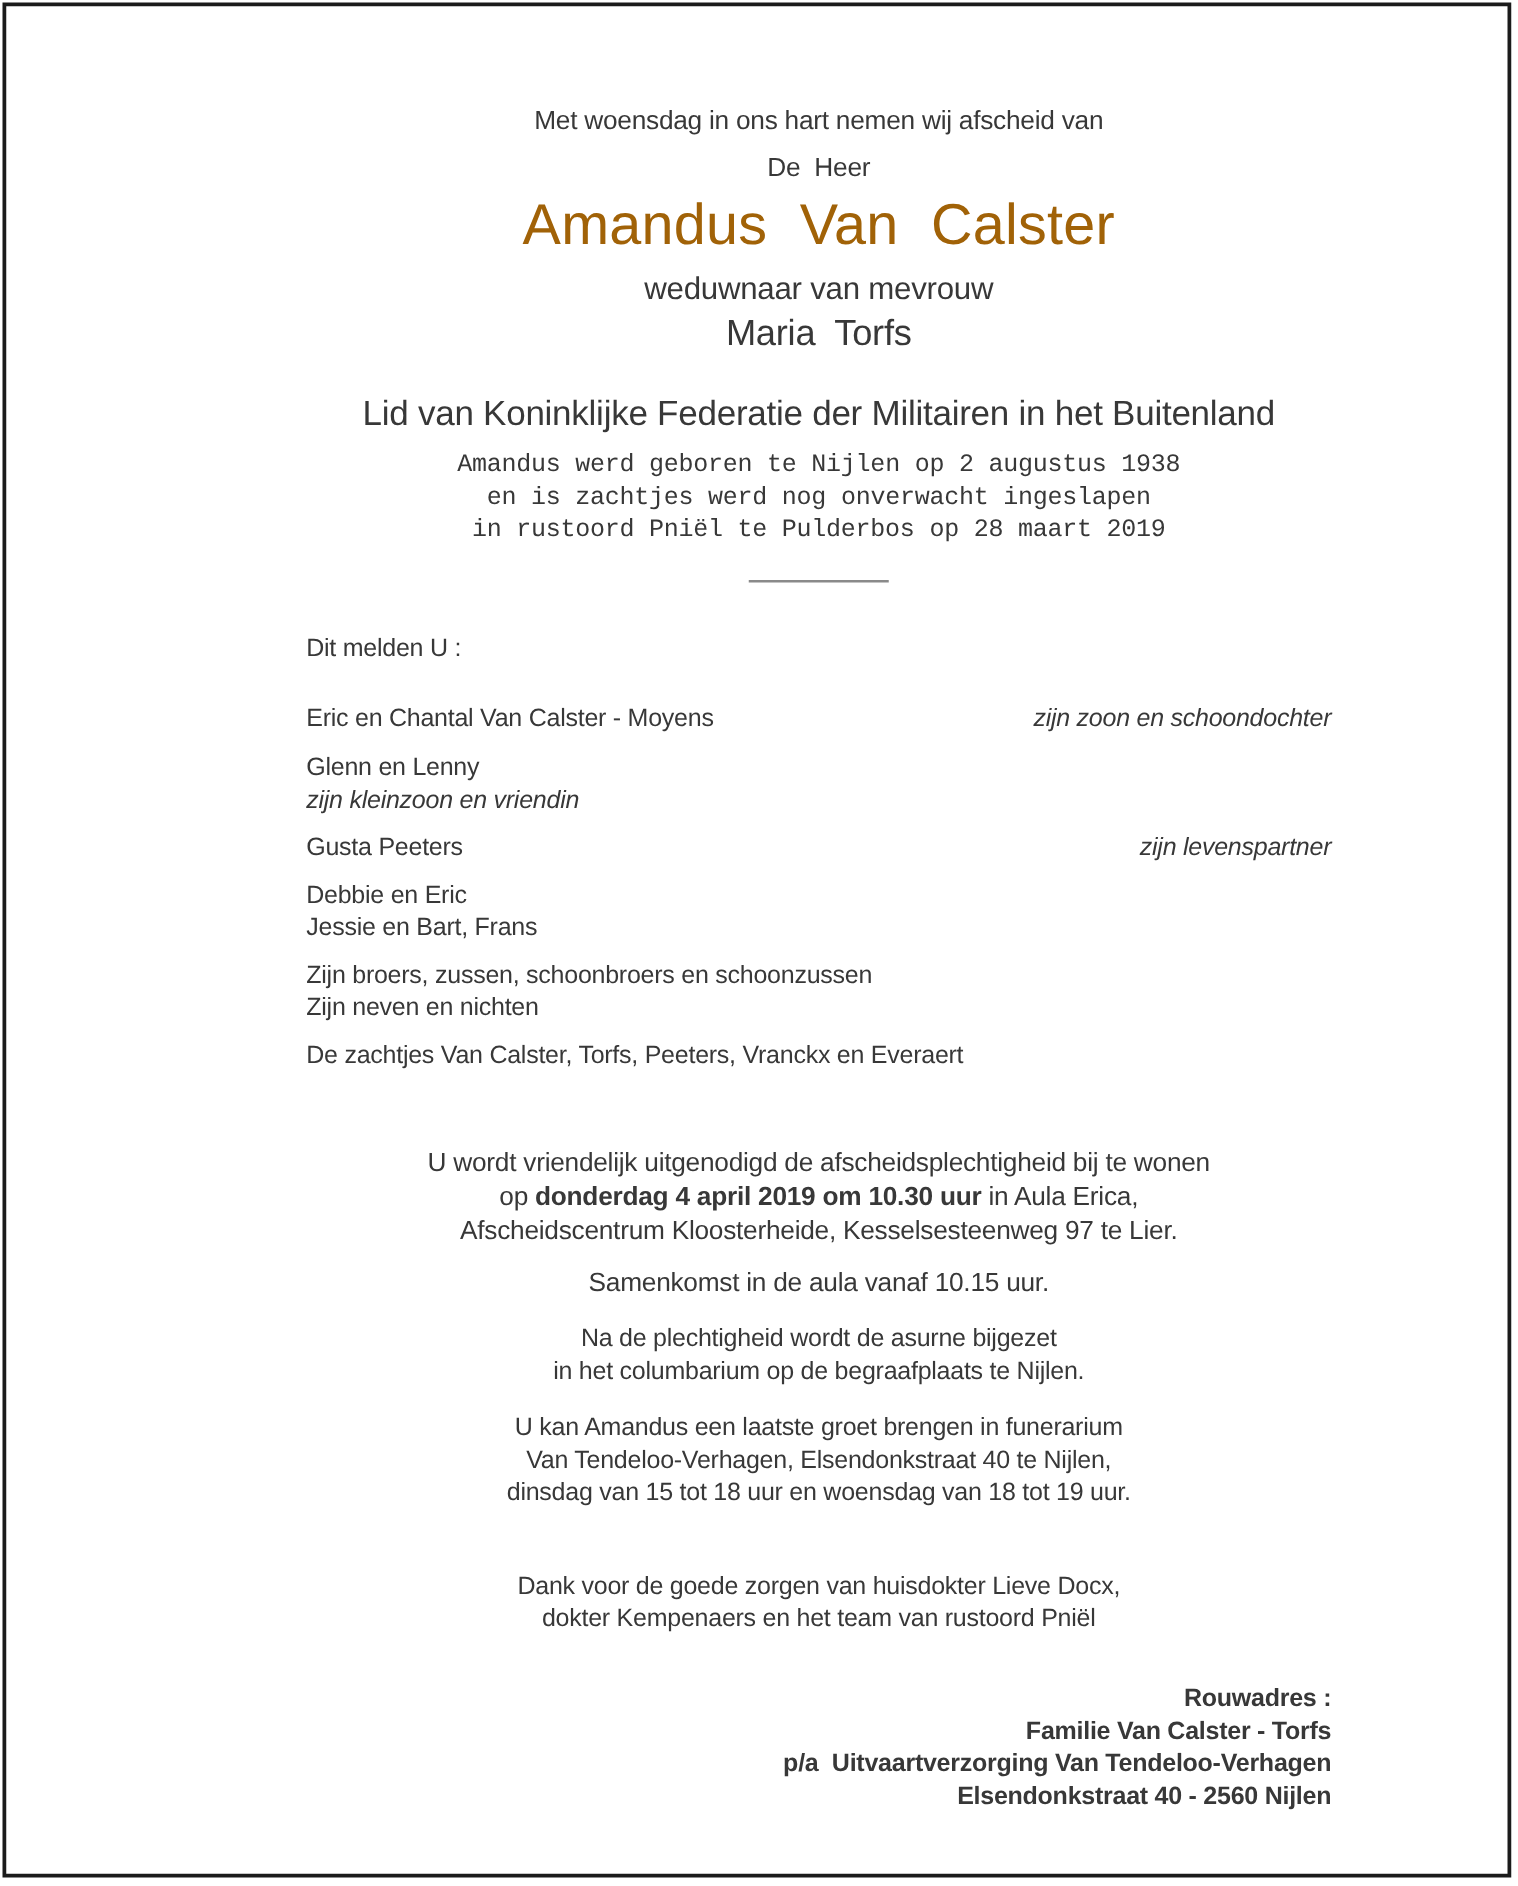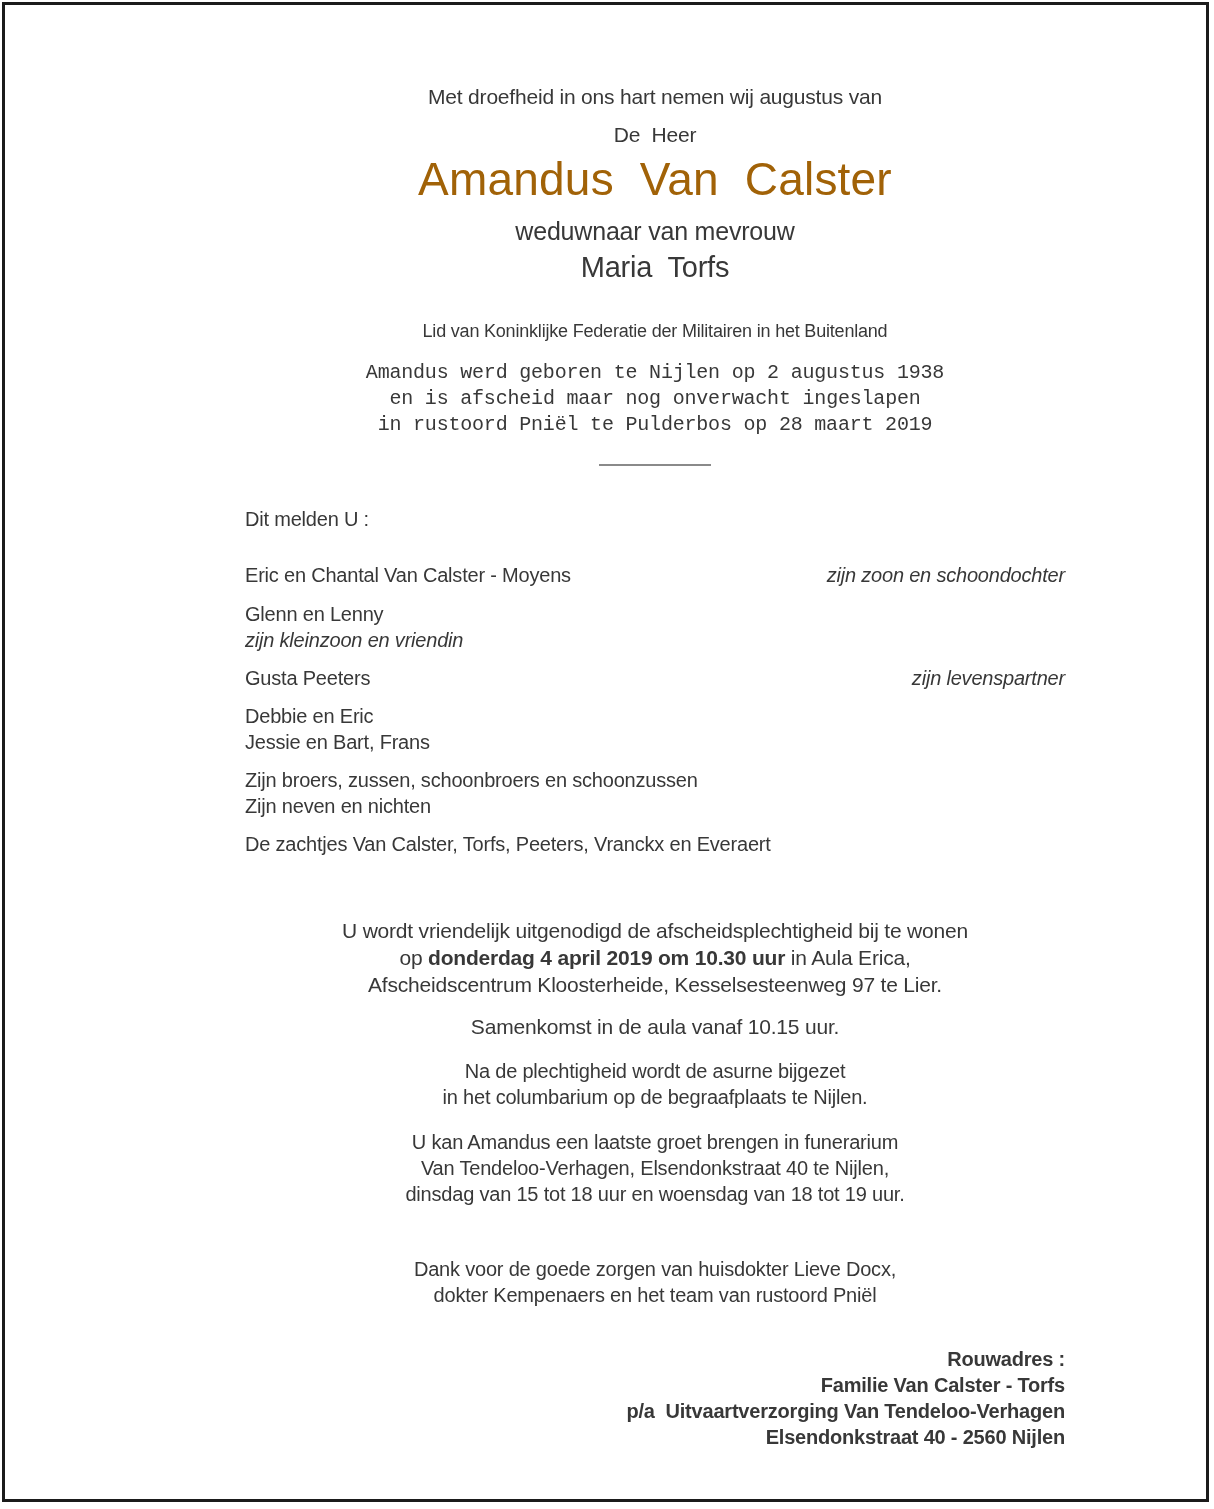--- a/index.html
+++ b/index.html
@@ -35,21 +35,21 @@
   .right  { text-align: right; }
   .keep-ws { white-space: pre-wrap; }
 
   .line { font-size: 20px; line-height: 26px; }
 
   .intro        { margin-top: 84px; font-size: 21px; line-height: 26px; }
   .salutation   { margin-top: 12px; font-size: 21px; line-height: 26px; }
   .deceased     { margin-top: 4px;  font-size: 46px; line-height: 54px; color: #a16207; letter-spacing: 0.2px; }
   .widower      { margin-top: 10px; font-size: 25px; line-height: 30px; }
   .spouse       { margin-top: 4px;  font-size: 29px; line-height: 34px; }
-  .membership   { margin-top: 34px; font-size: 18px; line-height: 26px; }
+  .membership   { margin-top: 34px; font-size: 28px; line-height: 26px; }
   .life-block   { margin-top: 16px; font-family: Liberation Mono, monospace; }
   .divider {
     margin: 26px auto 0;
     width: 112px;
     height: 2px;
     background: #8a8a8a;
   }
   .announce     { margin-top: 40px; }
   .rel-row {
     display: flex;
@@ -71,35 +71,35 @@
   .mourning  { margin-top: 38px; font-size: 20px; font-weight: bold; }
   .bold { font-weight: bold; }
 </style>
 </head>
 <body>
 
 <div class="page-frame"></div>
 
 <div class="content">
 
-  <div class="intro center">Met droefheid in ons hart nemen wij augustus van</div>
+  <div class="intro center">Met woensdag in ons hart nemen wij afscheid van</div>
 
   <div class="salutation center keep-ws">De  Heer</div>
 
   <div class="deceased center keep-ws">Amandus  Van  Calster</div>
 
   <div class="widower center">weduwnaar van mevrouw</div>
 
   <div class="spouse center keep-ws">Maria  Torfs</div>
 
   <div class="membership center">Lid van Koninklijke Federatie der Militairen in het Buitenland</div>
 
   <div class="life-block center">
     <div class="line">Amandus werd geboren te Nijlen op 2 augustus 1938</div>
-    <div class="line">en is afscheid maar nog onverwacht ingeslapen</div>
+    <div class="line">en is zachtjes werd nog onverwacht ingeslapen</div>
     <div class="line">in rustoord Pniël te Pulderbos op 28 maart 2019</div>
   </div>
 
   <div class="divider"></div>
 
   <div class="announce line">Dit melden U :</div>
 
   <div class="rel-row rel-row-1">
     <span>Eric en Chantal Van Calster - Moyens</span>
     <span class="rel-relation">zijn zoon en schoondochter</span>

